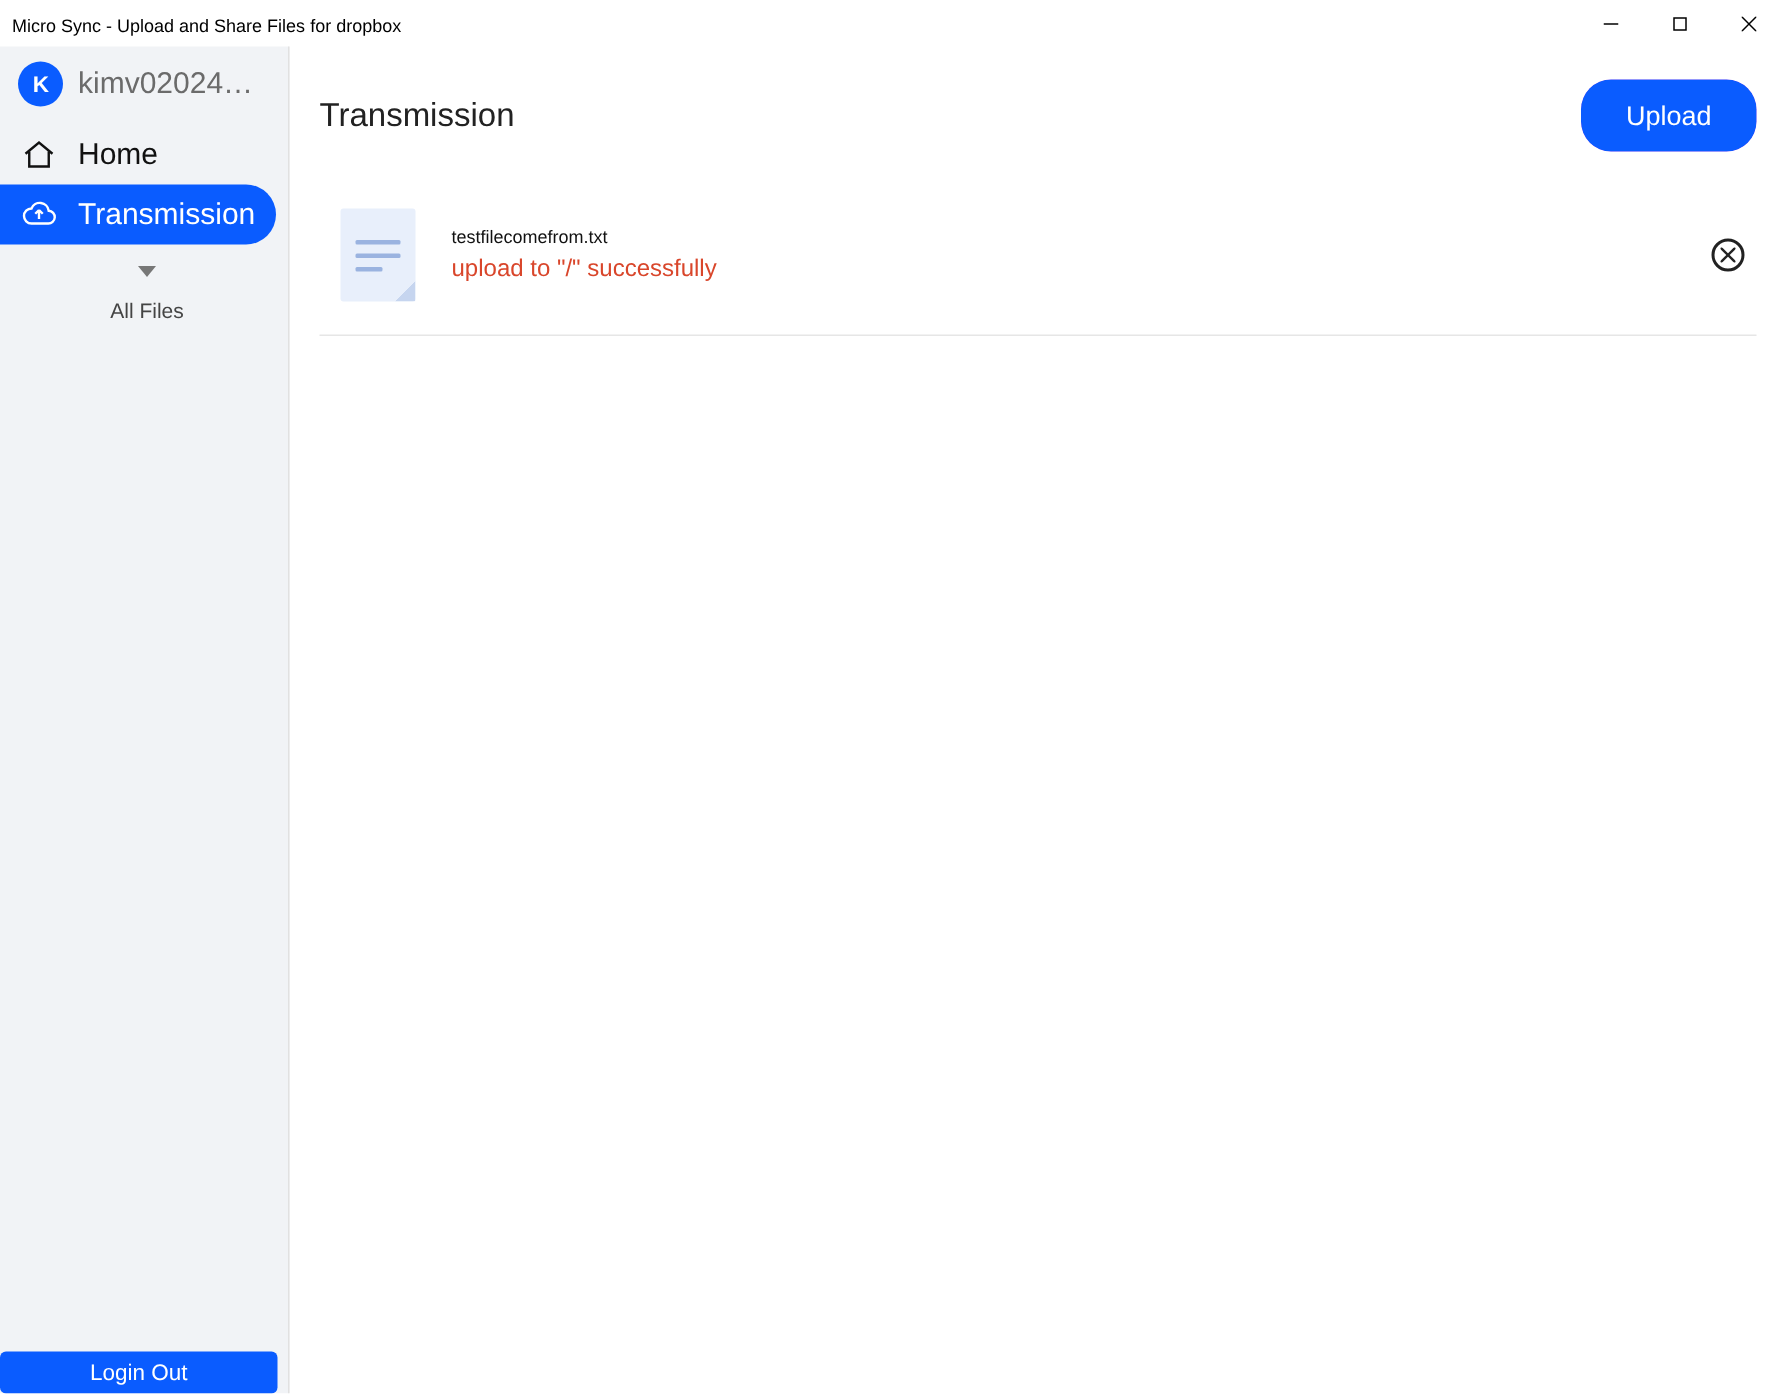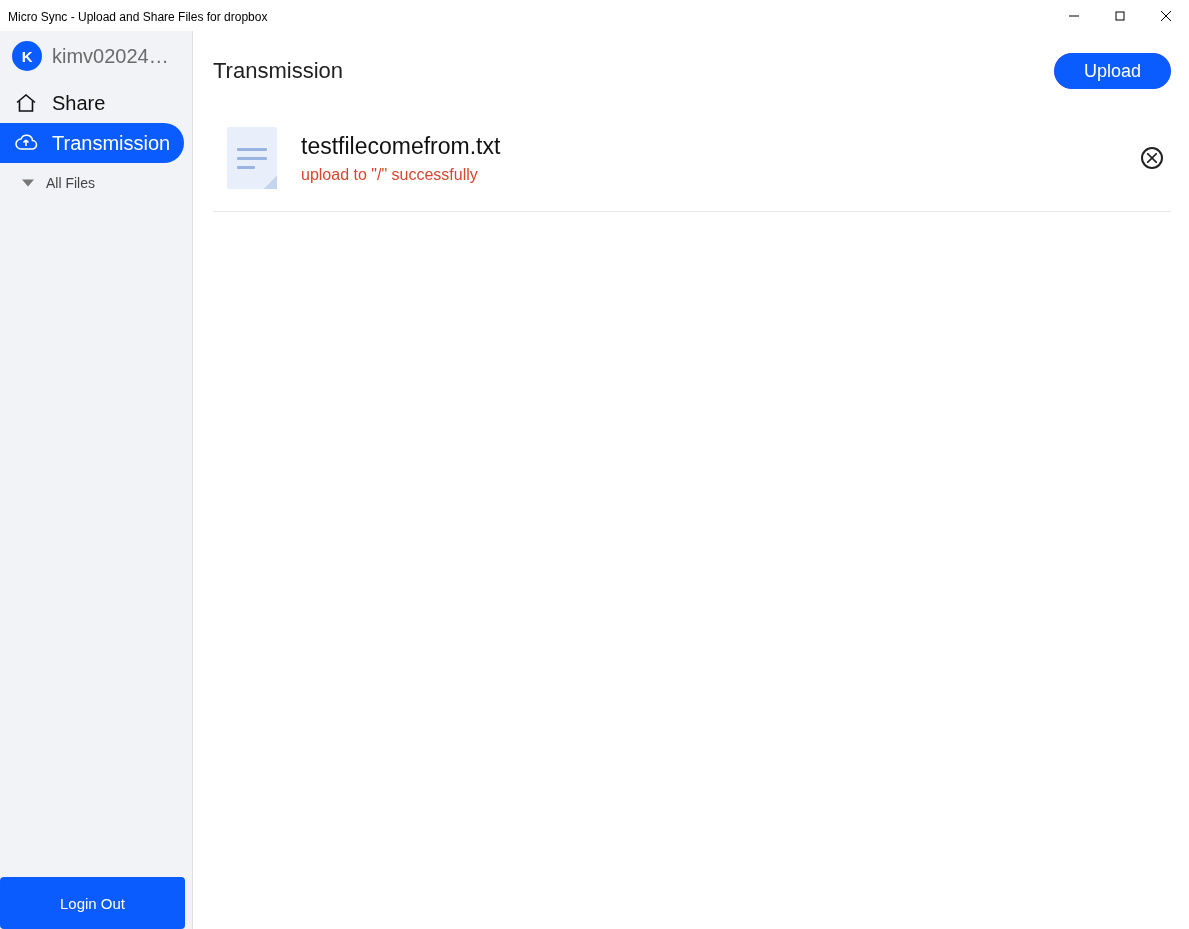--- a/index.html
+++ b/index.html
@@ -83,27 +83,28 @@
       background: #0a5cff;
       color: #fff;
     }
     .nav-icon { width: 24px; height: 24px; display: flex; align-items: center; justify-content: center; }
     .nav-icon svg { width: 24px; height: 24px; }
     .nav-item.sub {
       font-size: 14px;
       color: #444;
       padding: 12px 10px 10px 22px;
       gap: 12px;
+      flex-direction: column;
     }
     .nav-item.sub .chev { width: 12px; height: 12px; display:flex; align-items:center; justify-content:center; }
     .login-out {
       position: absolute;
       left: 0; bottom: 0;
       width: 185px;
-      height: 52px;
+      height: 28px;
       background: #0a5cff;
       color: #fff;
       font-size: 15px;
       display: flex;
       align-items: center;
       justify-content: center;
       border-radius: 4px;
       cursor: pointer;
     }
     .main {
@@ -117,21 +118,21 @@
       align-items: center;
       justify-content: space-between;
       margin-bottom: 30px;
     }
     .page-title { font-size: 22px; color: #222; font-weight: 400; }
     .toggle {
       display: flex;
       background: #8b5cf6;
       border-radius: 20px;
       overflow: hidden;
-      height: 36px;
+      height: 48px;
     }
     .toggle-btn {
       padding: 0 30px;
       display: flex;
       align-items: center;
       font-size: 18px;
       cursor: pointer;
       color: #111;
     }
     .toggle-btn.active {
@@ -164,21 +165,21 @@
       right: 0; bottom: 0;
       width: 14px; height: 14px;
       background: linear-gradient(135deg, #e8effb 50%, #c6d5ef 50%);
       clip-path: polygon(0 100%, 100% 0, 100% 100%);
     }
     .file-icon .line {
       height: 3px; background: #9ab3e0; border-radius: 1px;
     }
     .file-icon .line.short { width: 60%; }
     .file-meta { flex: 1; }
-    .file-name { font-size: 23px; color: #111; margin-bottom: 6px; }
+    .file-name { font-size: 12px; color: #111; margin-bottom: 6px; }
     .file-status { font-size: 16px; color: #d9462b; }
     .file-cancel {
       width: 22px; height: 22px; border: 2px solid #222; border-radius: 50%;
       display: flex; align-items: center; justify-content: center;
       cursor: pointer; margin-right: 8px;
     }
     .file-cancel svg { width: 10px; height: 10px; }
   </style>
 </head>
 <body>
@@ -212,21 +213,21 @@
       <div class="user-email">kimv02024@…</div>
     </div>
     <nav class="nav">
       <div class="nav-item">
         <span class="nav-icon">
           <svg viewBox="0 0 24 24" fill="none" stroke="#111" stroke-width="1.6">
               <path d="M3 11.5 12 4l9 7.5"></path>
               <path d="M5.5 10v10h13V10"></path>
             </svg>
         </span>
-        <span>Share</span>
+        <span>Home</span>
       </div>
       <div class="nav-item active">
         <span class="nav-icon">
           <svg viewBox="0 0 24 24" fill="none" stroke="#fff" stroke-width="1.6">
               <path d="M7 18a5 5 0 0 1 0-10 6 6 0 0 1 11.5 1.5A4 4 0 0 1 18 18H7Z"></path>
               <path d="M12 15V9m0 0-2.5 2.5M12 9l2.5 2.5"></path>
             </svg>
         </span>
         <span>Transmission</span>
       </div>

